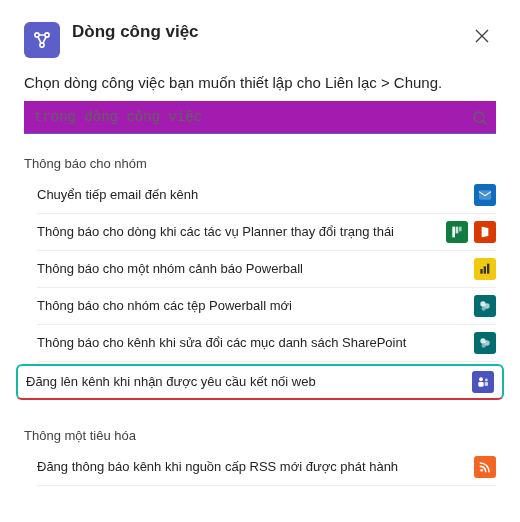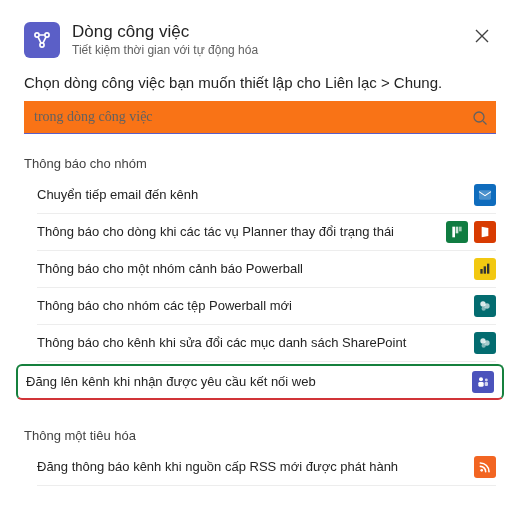--- a/index.html
+++ b/index.html
@@ -25,43 +25,43 @@
     width: 36px;
     height: 36px;
     background: #5b5fc7;
     border-radius: 6px;
     display: flex;
     align-items: center;
     justify-content: center;
     flex-shrink: 0;
   }
   .header-text { flex: 1; }
-  .title { font-size: 17px; font-weight: 400; color: #242424; }
+  .title { font-size: 17px; font-weight: 700; color: #242424; }
   .subtitle { font-size: 12px; color: #616161; margin-top: 1px; }
   .close-btn {
     width: 28px; height: 28px;
     display: flex; align-items: center; justify-content: center;
     cursor: pointer;
     color: #424242;
     border-radius: 4px;
   }
   .prompt { font-size: 15px; color: #242424; margin-bottom: 10px; }
   .search-wrap {
     position: relative;
     margin-bottom: 22px;
   }
   .search-input {
     width: 100%;
     padding: 8px 34px 8px 10px;
     font-size: 14px;
     border: none;
     border-bottom: 1.5px solid #5b5fc7;
-    background: #f97316;
+    background: #a21caf;
     outline: none;
-    font-family: Liberation Serif, serif;
+    font-family: Liberation Mono, monospace;
   }
   .search-input::placeholder { color: #616161; }
   .search-icon {
     position: absolute;
     right: 8px; top: 50%;
     transform: translateY(-50%);
     color: #616161;
     pointer-events: none;
   }
   .section-heading {
@@ -85,21 +85,21 @@
     line-height: 1.35;
   }
   .row-icons { display: flex; gap: 6px; align-items: center; }
   .app-icon {
     width: 22px; height: 22px;
     border-radius: 3px;
     display: flex; align-items: center; justify-content: center;
     font-size: 11px; color: #fff; font-weight: bold;
   }
   .highlighted {
-    border: 2px solid #15803d;
+    border: 2px solid #14b8a6;
     border-radius: 6px;
     padding: 5px 8px;
     margin: 2px -8px;
   }
   .highlighted.row { border-bottom: 2px solid #d13438; }
   .section-gap { height: 14px; }
   svg { display: block; }
 </style>
 </head>
 <body>
@@ -110,21 +110,20 @@
     <div class="header-icon">
       <svg width="20" height="20" viewBox="0 0 24 24" fill="none" stroke="#fff" stroke-width="2">
         <circle cx="6" cy="6" r="2.5"></circle>
           <circle cx="18" cy="6" r="2.5"></circle>
           <circle cx="12" cy="18" r="2.5"></circle>
         <path d="M8.5 6h7M7 8l4 8M17 8l-4 8"></path>
       </svg>
     </div>
     <div class="header-text">
       <div class="title">Dòng công việc</div>
-      <div class="subtitle">Tiết kiệm thời gian với tự động hóa</div>
     </div>
     <div class="close-btn">
       <svg width="14" height="14" viewBox="0 0 14 14">
         <path d="M1 1l12 12M13 1L1 13" stroke="currentColor" stroke-width="1.4"></path>
       </svg>
     </div>
   </div>
 
   <div class="prompt">Chọn dòng công việc bạn muốn thiết lập cho Liên lạc &gt; Chung.</div>
 

